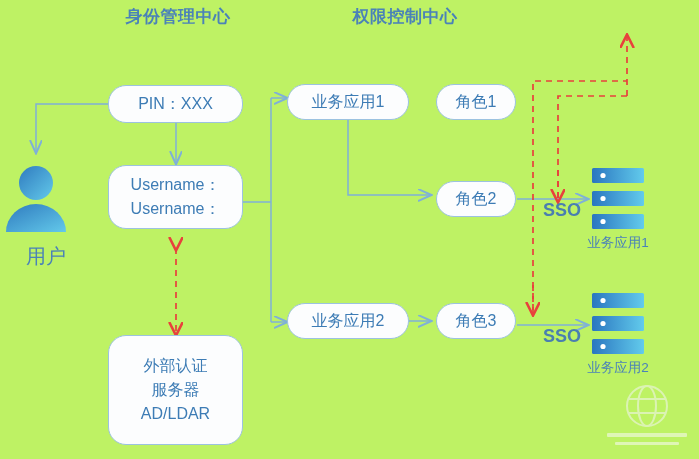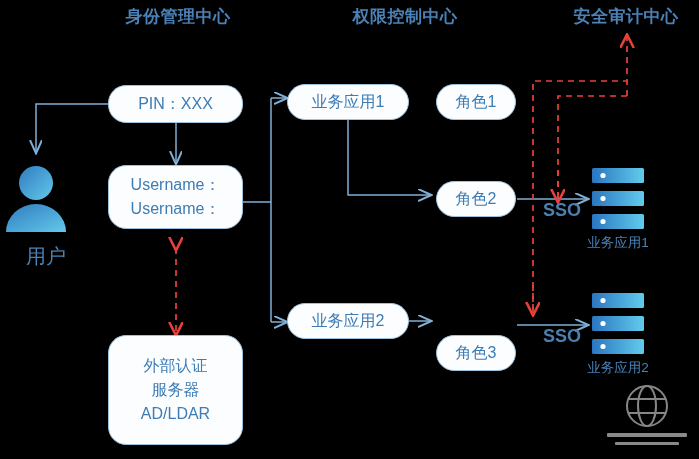--- a/index.html
+++ b/index.html
@@ -5,21 +5,21 @@
 <style>
   html, body {
     margin: 0;
     padding: 0;
     background: #ffffff;
   }
   #stage {
     position: relative;
     width: 699px;
     height: 459px;
-    background: #000000;
+    background: #bef264;
     font-family: "Liberation Sans", "DejaVu Sans", sans-serif;
     overflow: hidden;
   }
   #wires {
     position: absolute;
     left: 0; top: 0;
     width: 699px; height: 459px;
     pointer-events: none;
   }
 
@@ -164,21 +164,20 @@
       <rect x="592" y="316" width="52" height="15" rx="1.5" fill="url(#srvGrad)"></rect>
       <rect x="592" y="339" width="52" height="15" rx="1.5" fill="url(#srvGrad)"></rect>
       <circle cx="603" cy="300.5" r="2.6" fill="#ffffff"></circle>
       <circle cx="603" cy="323.5" r="2.6" fill="#ffffff"></circle>
       <circle cx="603" cy="346.5" r="2.6" fill="#ffffff"></circle>
     </g>
   </svg>
 
   <div class="col-title" style="left:103px; top:5px; width:150px;">身份管理中心</div>
   <div class="col-title" style="left:330px; top:5px; width:150px;">权限控制中心</div>
-  <div class="col-title" style="left:553px; top:5px; width:146px;">安全审计中心</div>
 
   <div class="avatar-label" style="left:6px; top:243px; width:60px;">用户</div>
 
   <div class="box" style="left:108px; top:85px; width:135px; height:38px;">
     <span>PIN：XXX</span>
   </div>
 
   <div class="box" style="left:108px; top:165px; width:135px; height:64px;">
     <span>Username：</span>
     <span>Username：</span>
@@ -199,21 +198,21 @@
   </div>
 
   <div class="box" style="left:436px; top:84px; width:80px; height:36px;">
     <span>角色1</span>
   </div>
 
   <div class="box" style="left:436px; top:181px; width:80px; height:36px;">
     <span>角色2</span>
   </div>
 
-  <div class="box" style="left:436px; top:303px; width:80px; height:36px;margin-top:32px;">
+  <div class="box" style="left:436px; top:303px; width:80px; height:36px;">
     <span>角色3</span>
   </div>
 
   <div class="sso-label" style="left:543px; top:200px;">SSO</div>
   <div class="sso-label" style="left:543px; top:326px;">SSO</div>
 
   <div class="server-label" style="left:578px; top:234px; width:80px;">业务应用1</div>
   <div class="server-label" style="left:578px; top:359px; width:80px;">业务应用2</div>
 
   <svg class="watermark" viewBox="0 0 92 72" xmlns="http://www.w3.org/2000/svg">

